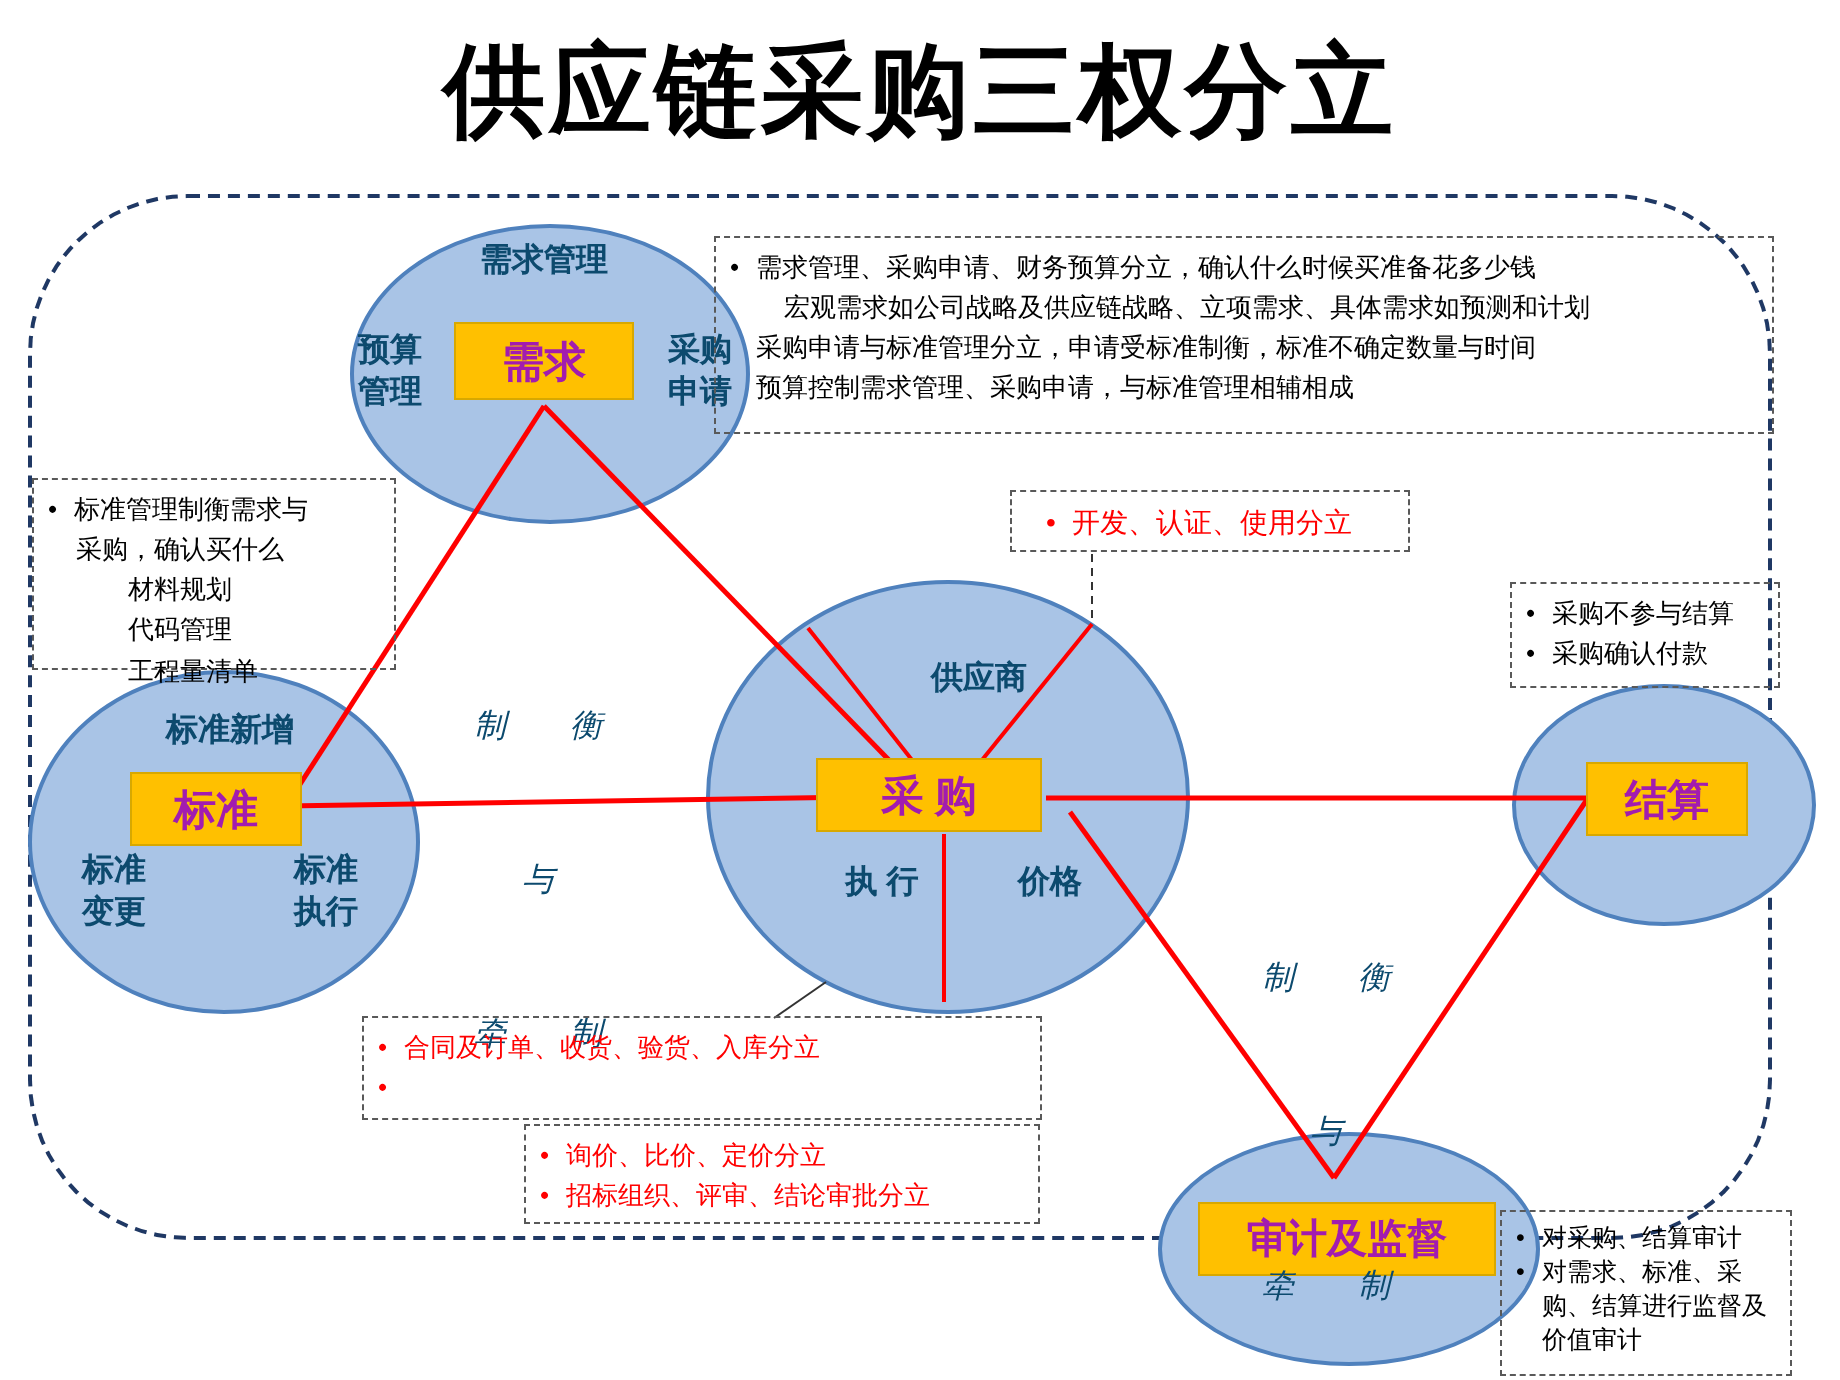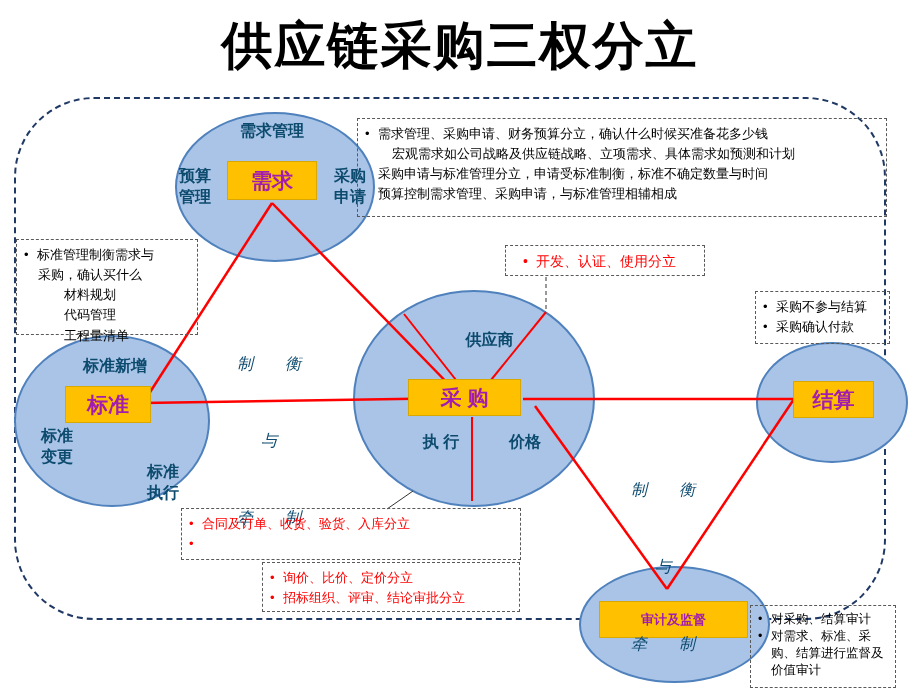--- a/index.html
+++ b/index.html
@@ -6,21 +6,21 @@
   .stage{position:relative;width:920px;height:690px;background:#ffffff;overflow:hidden;
          font-family:"Liberation Sans","DejaVu Sans",sans-serif;color:#000;}
   .title{position:absolute;top:12px;left:0;width:100%;text-align:center;
          font-family:"Liberation Serif","DejaVu Serif",serif;font-size:51px;font-weight:700;letter-spacing:2px;}
   .frame{position:absolute;left:14px;top:97px;width:868px;height:519px;
          border:2px dashed #1f3864;border-radius:80px;}
   .ellipse{position:absolute;border-radius:50%;background:#a9c4e6;border:2px solid #4f81bd;}
   .lines-svg{position:absolute;left:0;top:0;width:920px;height:690px;pointer-events:none;}
   .ybox{position:absolute;background:#ffc000;border:1px solid #d8a800;display:flex;align-items:center;justify-content:center;
         font-size:21px;font-weight:700;color:#a21caf;box-sizing:border-box;}
-  .ybox.small{font-size:13px;justify-content:center;}
+  .ybox.small{font-size:20px;justify-content:center;}
   .rlab{position:absolute;color:#0c4a6e;font-size:16px;font-weight:700;text-align:center;line-height:1.3;}
   .balance{position:absolute;width:110px;text-align:center;font-size:16px;font-style:italic;
            font-family:"Liberation Serif","DejaVu Serif",serif;line-height:1.6;color:#0c4a6e;white-space:pre;}
   .notebox{position:absolute;border:1px dashed #595959;box-sizing:border-box;padding:5px 7px;font-size:13px;line-height:1.55;background:transparent;}
   .notebox.red{color:#ff0000;}
   .nrow{display:flex;align-items:flex-start;}
   .blt{width:13px;flex:0 0 13px;text-align:left;}
   .ind1{padding-left:14px;}
   .ind2{padding-left:40px;}
 </style>
@@ -72,21 +72,21 @@
   <div class="ybox small" style="left:599px;top:601px;width:149px;height:37px;">
     <span>审计及监督</span>
   </div>
 
   <div class="rlab" style="left:207px;top:121px;width:130px;">需求管理</div>
   <div class="rlab" style="left:176px;top:166px;width:38px;">预算管理</div>
   <div class="rlab" style="left:331px;top:166px;width:38px;">采购申请</div>
 
   <div class="rlab" style="left:60px;top:356px;width:110px;">标准新增</div>
   <div class="rlab" style="left:37px;top:426px;width:40px;">标准变更</div>
-  <div class="rlab" style="left:143px;top:426px;width:40px;margin-top:36px;">标准执行</div>
+  <div class="rlab" style="left:143px;top:426px;width:40px;">标准执行</div>
 
   <div class="rlab" style="left:437px;top:330px;width:105px;">供应商</div>
   <div class="rlab" style="left:408px;top:432px;width:66px;">执 行</div>
   <div class="rlab" style="left:499px;top:432px;width:52px;">价格</div>
 
   <div class="balance" style="left:214px;top:300px;">
     <div>制　　衡</div>
     <div>与</div>
     <div>牵　　制</div>
   </div>

